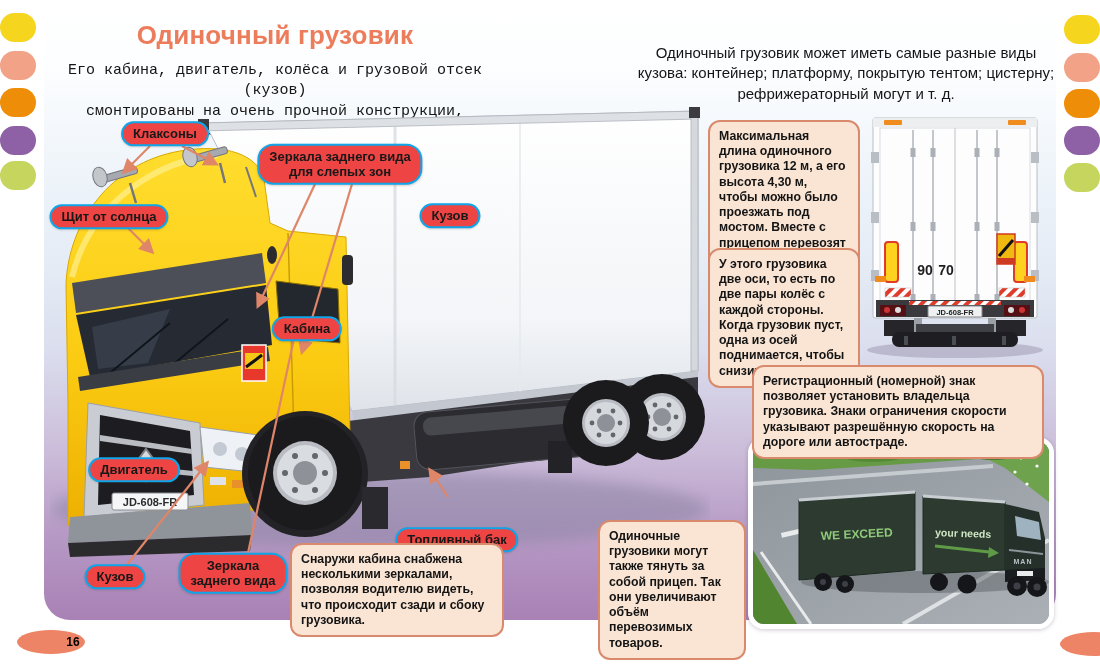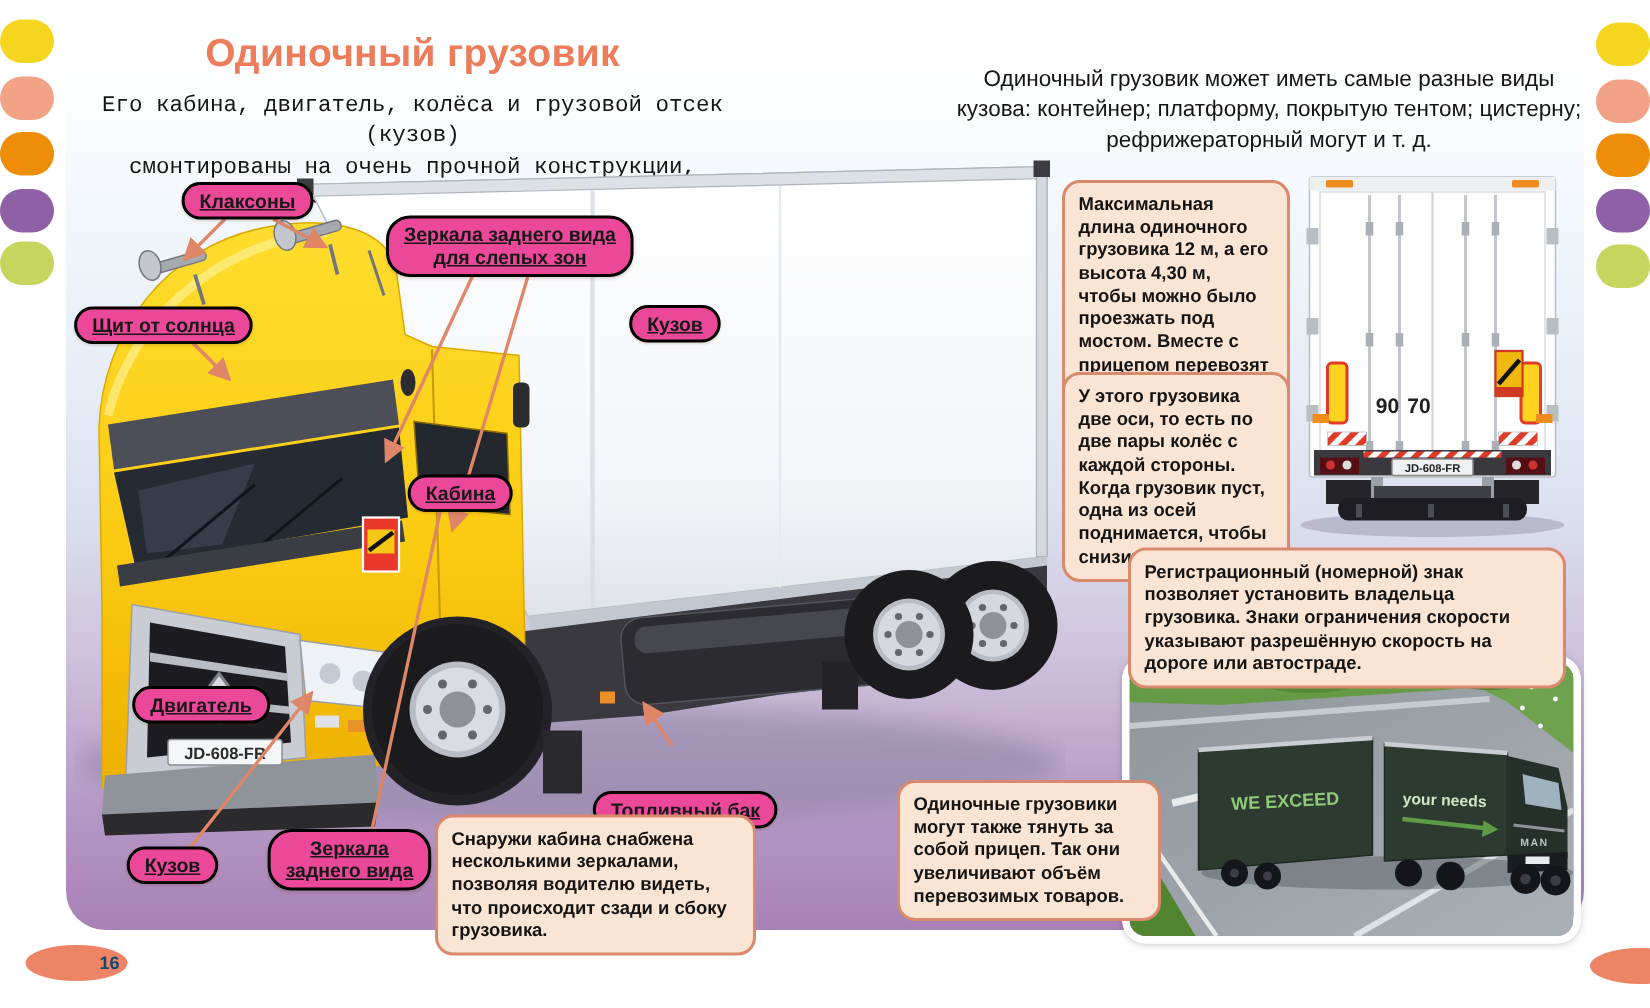--- a/index.html
+++ b/index.html
@@ -22,33 +22,33 @@
     font-size:26px;font-weight:bold;color:#ED7C5B;letter-spacing:.2px;
   }
   .intro{
     position:absolute;text-align:center;font-size:15px;color:#151515;
     line-height:1.35;white-space:pre-line;
   }
   .intro-left{left:40px;top:61px;width:470px;font-family:Liberation Mono, monospace;}
   .intro-right{left:622px;top:43px;width:448px;}
   .callout{
     position:absolute;transform:translate(-50%,-50%);
-    background:#ec4899;border:2px solid #000000;border-radius:16px;
+    background:#ef4444;border:2px solid #0ea5e9;border-radius:16px;
     padding:3px 10px;font-weight:bold;font-size:13px;color:#181818;
     text-align:center;white-space:pre-line;line-height:1.18;
-    box-shadow:0 1px 2px rgba(90,40,20,.18);z-index:6;text-decoration:underline;
+    box-shadow:0 1px 2px rgba(90,40,20,.18);z-index:6;
   }
   .infobox{
     position:absolute;background:#FAE5D4;border:2px solid #D9896C;
     border-radius:12px;padding:7px 9px;font-weight:bold;font-size:12.3px;
     line-height:1.24;color:#141414;z-index:6;box-sizing:border-box;
   }
   .pagenum{
     position:absolute;width:24px;height:24px;border-radius:50%;
-    background:#ED8465;color:#0c4a6e;font-size:12px;font-weight:bold;
+    background:#ED8465;color:#000000;font-size:12px;font-weight:bold;
     display:flex;align-items:center;justify-content:center;z-index:8;padding-left:44px;
   }
   .photo{
     position:absolute;left:748px;top:437px;width:296px;height:182px;
     border:5px solid #ffffff;border-radius:16px;overflow:hidden;z-index:5;
     box-shadow:0 1px 4px rgba(60,30,70,.25);
   }
   svg text{font-family:"Liberation Sans", sans-serif;}
   .layer{position:absolute;z-index:4;}
   .arrows{position:absolute;left:0;top:0;z-index:5;pointer-events:none;}
@@ -373,16 +373,16 @@
 <div class="callout" style="left:134px;top:470px">Двигатель</div>
 <div class="callout" style="left:115px;top:577px">Кузов</div>
 <div class="callout" style="left:233px;top:573px">Зеркала
 заднего вида</div>
 <div class="callout" style="left:457px;top:540px">Топливный бак</div>
 
 <div class="infobox" style="left:708px;top:120px;width:152px">Максимальная длина одиночного грузовика 12 м, а его высота 4,30 м, чтобы можно было проезжать под мостом. Вместе с прицепом перевозят до 30 т груза.</div>
 <div class="infobox" style="left:708px;top:248px;width:152px">У этого грузовика две оси, то есть по две пары колёс с каждой стороны. Когда грузовик пуст, одна из осей поднимается, чтобы снизить износ шин.</div>
 <div class="infobox" style="left:752px;top:365px;width:292px">Регистрационный (номерной) знак позволяет установить владельца грузовика. Знаки ограничения скорости указывают разрешённую скорость на дороге или автостраде.</div>
 <div class="infobox" style="left:290px;top:543px;width:214px">Снаружи кабина снабжена несколькими зеркалами, позволяя водителю видеть, что происходит сзади и сбоку грузовика.</div>
-<div class="infobox" style="left:598px;top:520px;width:176px">Одиночные грузовики могут также тянуть за собой прицеп. Так они увеличивают объём перевозимых товаров.</div>
+<div class="infobox" style="left:598px;top:520px;width:148px">Одиночные грузовики могут также тянуть за собой прицеп. Так они увеличивают объём перевозимых товаров.</div>
 
 <div class="pagenum" style="left:17px;top:630px">16</div>
 <div class="pagenum" style="left:1060px;top:632px">17</div>
 
 </body></html>

